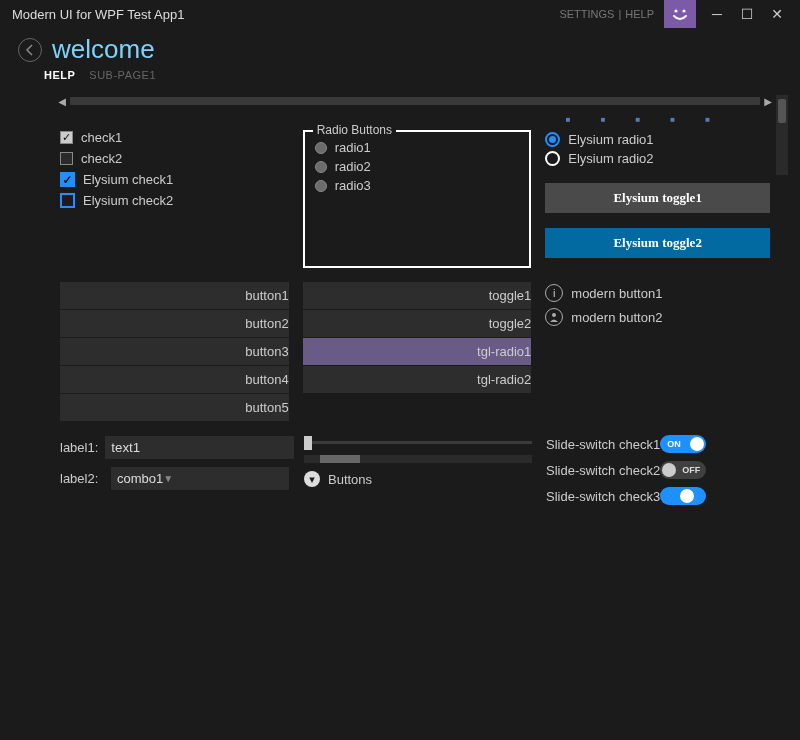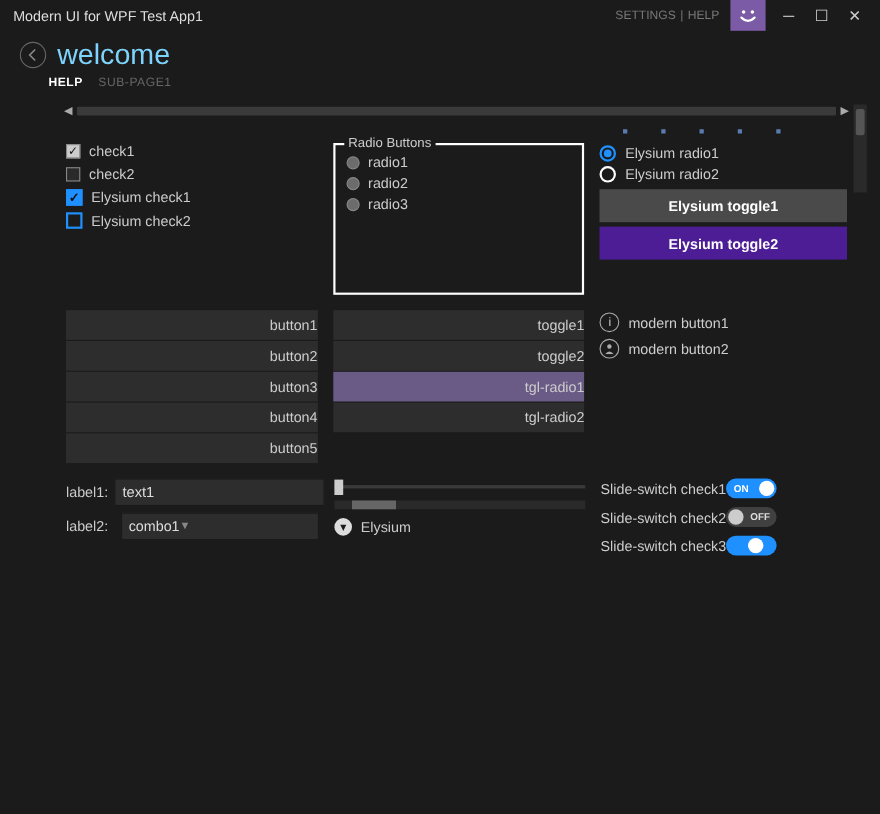--- a/index.html
+++ b/index.html
@@ -72,23 +72,23 @@
     border:2px solid #fff; padding:6px 10px 10px 10px; height:138px; position:relative;
   }
   .radio-fieldset .legend { position:absolute; top:-9px; left:8px; background:#1b1b1c; padding:0 4px; color:#ccc; font-size:12px;}
   .rad { display:flex; align-items:center; gap:8px; color:#ccc; cursor:pointer; padding:2px 0;}
   .rad .dot { width:12px; height:12px; border-radius:50%; background:#6c6c6d; border:1px solid #888;}
   
   .erad { display:flex; align-items:center; gap:8px; cursor:pointer; padding:2px 0;}
   .erad .ring { width:15px; height:15px; border:2px solid #fff; border-radius:50%; display:flex; align-items:center; justify-content:center;}
   .erad.checked .ring::after{ content:""; width:7px;height:7px;border-radius:50%; background:#1e90ff;}
   .erad.checked .ring { border-color:#1e90ff;}
-  .elytoggle { margin-top:4px; height:30px; display:flex; align-items:center; justify-content:center; color:#fff; font-weight:600; cursor:pointer;}
+  .elytoggle { margin-top:15px; height:30px; display:flex; align-items:center; justify-content:center; color:#fff; font-weight:600; cursor:pointer;font-family:Liberation Serif, serif;}
   .et1 { background:#4a4a4b;}
-  .et2 { background:#4c1d95;}
+  .et2 { background:#0369a1;}
   
   .btnlist { margin-top:14px; display:flex; gap:14px; padding: 0 30px 0 60px;}
   .listcol { width:230px; display:flex; flex-direction:column; gap:1px;}
   .listbtn { background:#2d2d2e; text-align:right; padding:6px 0; cursor:pointer;}
   .listbtn.sel { background:#6a5a86; }
   .mcol { width:226px; display:flex; flex-direction:column; gap:6px; padding-top:2px;}
   .mbtn { display:flex; align-items:center; gap:8px; cursor:pointer;}
   .mbtn .ico { width:18px;height:18px;border:1.5px solid #aaa;border-radius:50%; display:flex;align-items:center;justify-content:center;font-size:11px;}
   
   .bottom { display:flex; gap:14px; padding: 14px 30px 0 60px; align-items:flex-start;}
@@ -268,21 +268,21 @@
     <div class="slider">
         <div class="track">
           <div class="thumb"></div>
         </div>
       </div>
     <div class="prog">
         <div class="fill"></div>
       </div>
     <div class="expander">
       <span class="circ">▾</span>
-      <span>Elysium</span>
+      <span>Buttons</span>
     </div>
   </div>
   <div class="switchcol">
     <div class="srow">
       <span>Slide-switch check1</span>
       <div class="switch sw-on">ON</div>
     </div>
     <div class="srow">
       <span>Slide-switch check2</span>
       <div class="switch sw-off">OFF</div>

